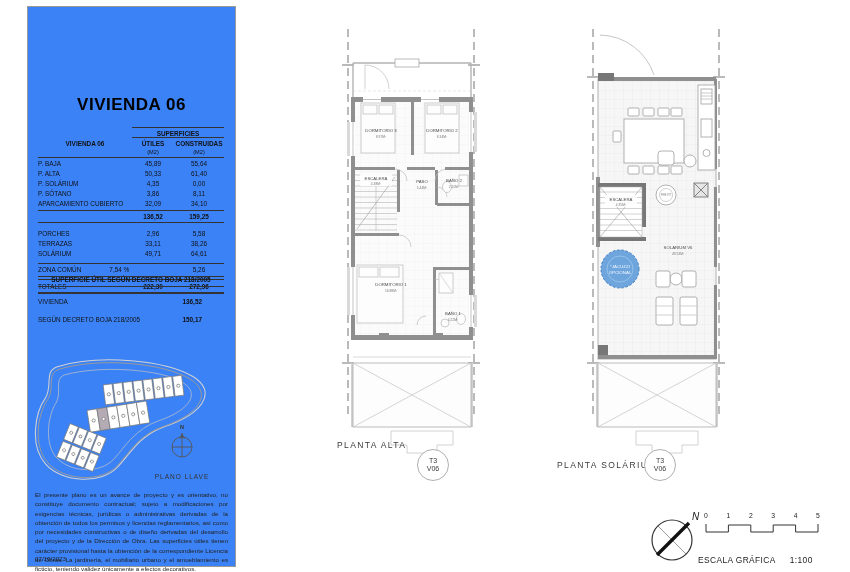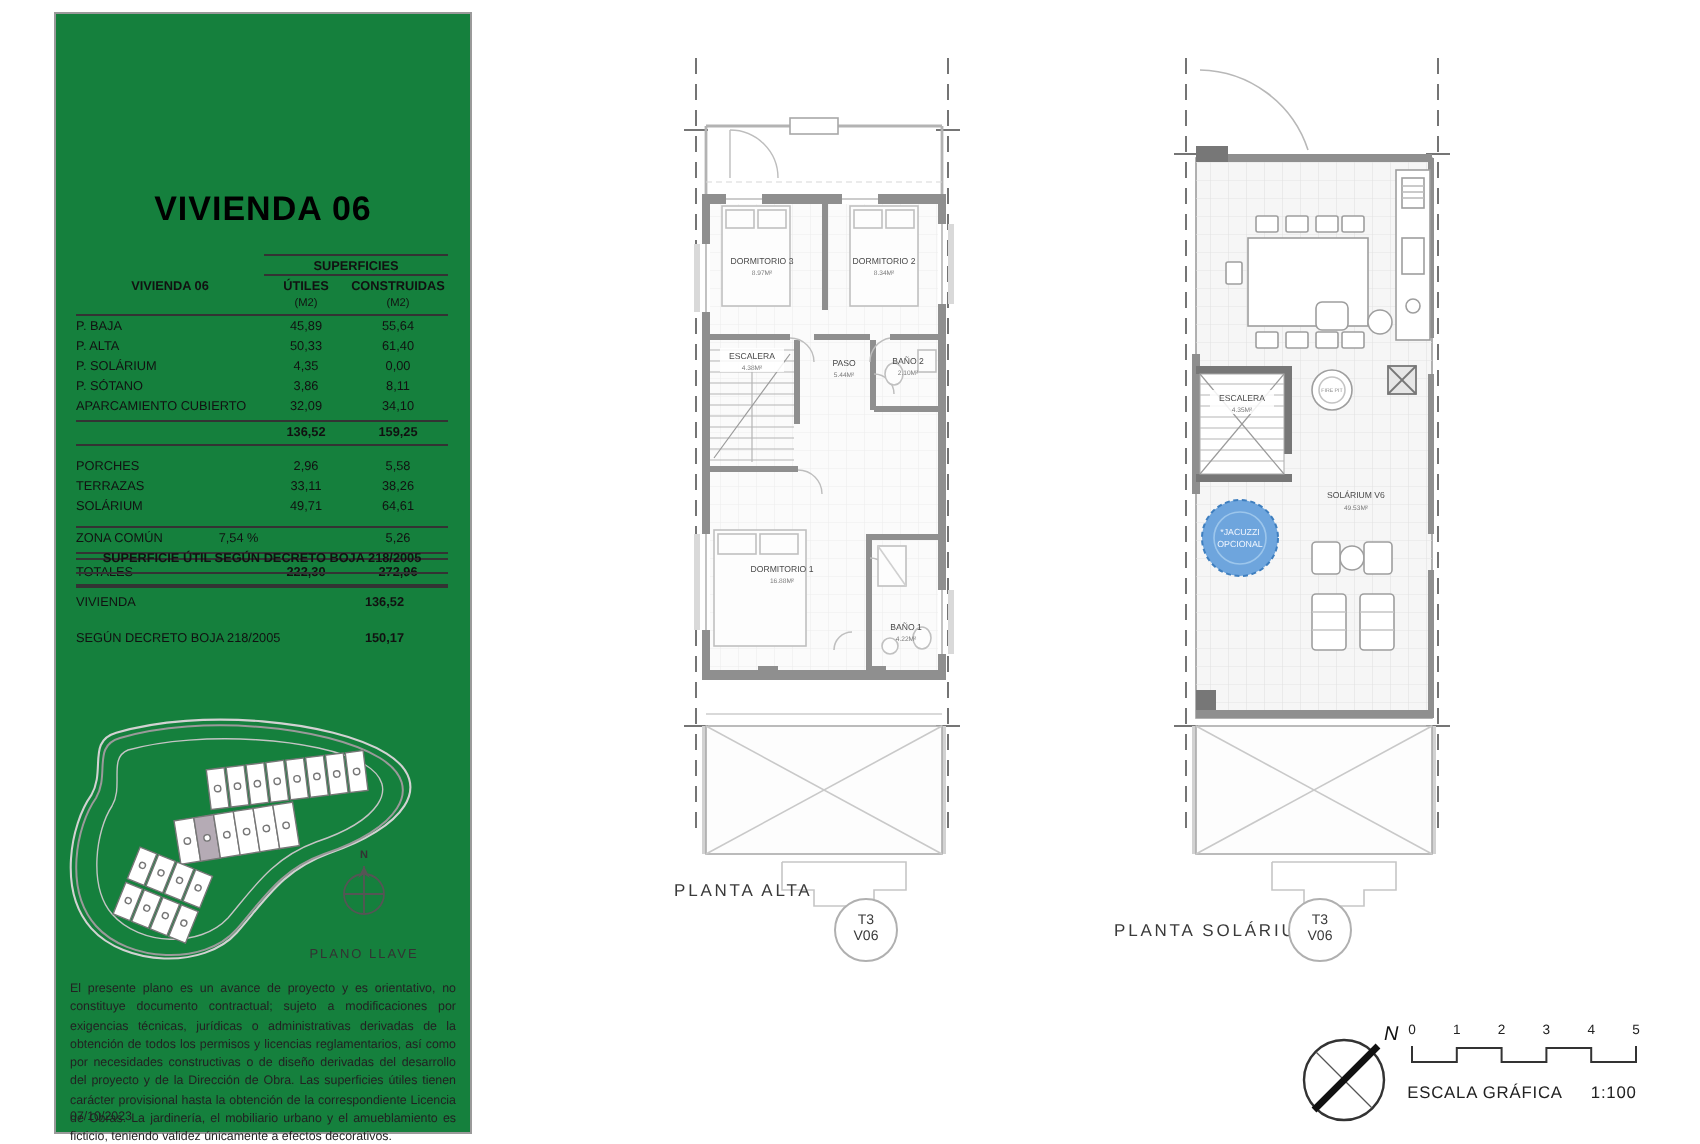--- a/index.html
+++ b/index.html
@@ -1,19 +1,19 @@
 <!DOCTYPE html>
 <html><head>
 <meta charset="utf-8">
 <style>
   html,body{margin:0;padding:0;background:#ffffff;}
   #sheet{position:relative;width:850px;height:572px;background:#ffffff;overflow:hidden;
          font-family:"Liberation Sans", sans-serif;color:#111;}
   
-  #panel{position:absolute;left:27px;top:6px;width:207px;height:559px;border:1px solid #9a9a9a;background:#15803d;}
+  #panel{position:absolute;left:27px;top:6px;width:207px;height:559px;border:1px solid #9a9a9a;background:#3b82f6;}
   #panel .title{position:absolute;top:88px;left:0;width:100%;text-align:center;
                 font-size:17px;font-weight:700;letter-spacing:.5px;color:#000;}
   .tbl{position:absolute;left:10px;width:186px;}
   #areas{top:120px;}
   .t-row{display:flex;align-items:center;height:10.2px;font-size:6.4px;}
   .c-label{width:94px;text-align:left;}
   .c-ut{width:42px;text-align:center;}
   .c-co{width:50px;text-align:center;}
   .hdr-sup{display:flex;height:11px;font-size:6.4px;font-weight:700;}
   .hdr-sup .spacer{width:94px;}
@@ -36,21 +36,21 @@
   #date{position:absolute;left:7px;top:548px;font-size:6.2px;color:#222;}
   
   .plan-caption{position:absolute;font-size:8.5px;letter-spacing:1.4px;color:#3a3a3a;}
   .badge{position:absolute;width:30px;height:30px;border:1px solid #b0b0b0;border-radius:50%;
          display:flex;flex-direction:column;align-items:center;justify-content:center;
          font-size:7px;line-height:1.15;color:#3a3a3a;background:#fff;}
   
   #scalebar{position:absolute;left:698px;top:512px;width:126px;}
   #scalebar .nums{position:relative;height:9px;font-size:6.8px;color:#222;}
   #scalebar .nums span{position:absolute;top:0;transform:translateX(-50%);}
-  #scalebar .lbl{display:flex;gap:14px;font-size:8.4px;color:#222;margin-top:2px;letter-spacing:.4px;justify-content:center;}
+  #scalebar .lbl{display:flex;gap:14px;font-size:8.4px;color:#222;margin-top:16px;letter-spacing:.4px;}
   svg text{font-family:"Liberation Sans", sans-serif;}
 </style>
 </head>
 <body>
 
 <div id="sheet">
 
   <div id="panel">
     <div class="title">VIVIENDA 06</div>
 

